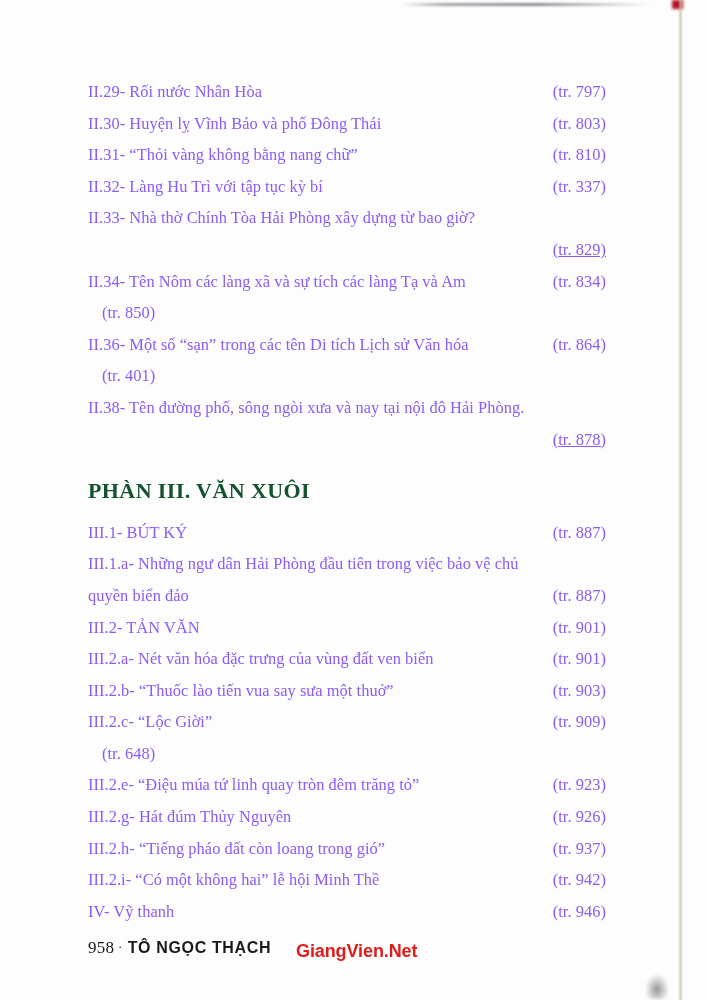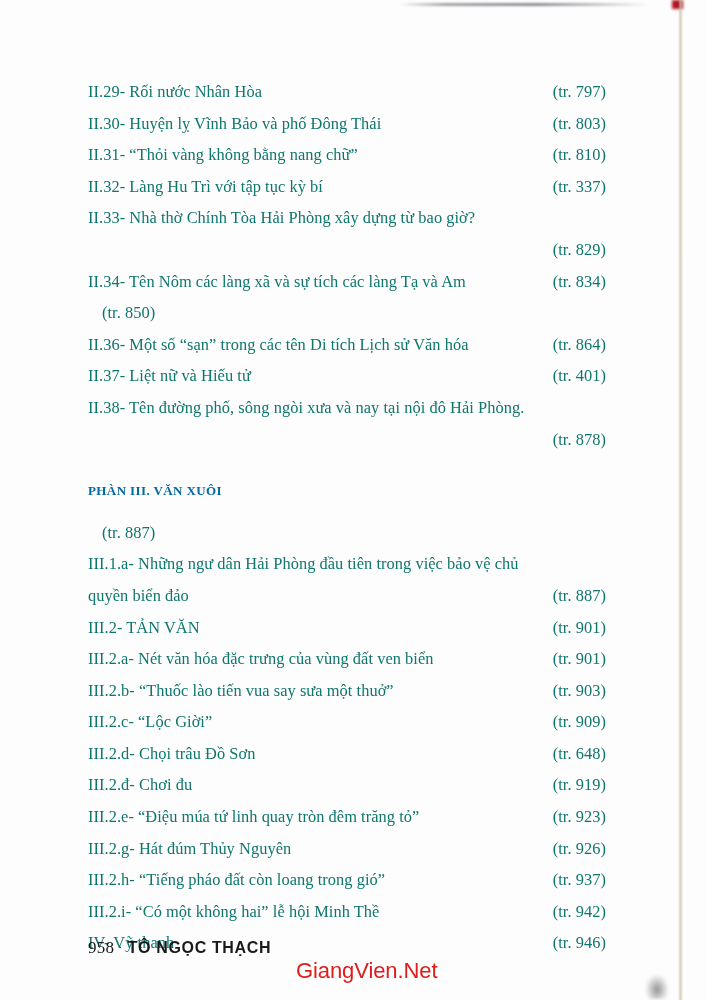--- a/index.html
+++ b/index.html
@@ -81,45 +81,46 @@
     width: 518px;
   }
 
   .toc-line {
     position: relative;
     display: flex;
     align-items: baseline;
     justify-content: space-between;
     font-size: 16.4px;
     line-height: 31.6px;
-    color: #0f766e;
+    color: #8b5cf6;
     white-space: nowrap;
     letter-spacing: 0.05px;
   }
   .toc-line .label {
     flex: 0 1 auto;
     overflow: visible;
   }
   .toc-line .page {
     flex: 0 0 auto;
     padding-left: 14px;
   }
   .toc-line.page-only {
     justify-content: flex-end;
+    text-decoration: underline;
   }
 
   
   .toc-line.cont .label { padding-left: 0; }
 
   
   .part-heading {
-    font-size: 13px;
+    font-size: 22px;
     font-weight: bold;
     line-height: 31.6px;
-    color: #0369a1;
+    color: #14532d;
     letter-spacing: 0.4px;
     margin-top: 20px;
     margin-bottom: 10px;
   }
 
   
   #footer {
     position: absolute;
     left: 88px;
     top: 938px;
@@ -143,24 +144,24 @@
   .author {
     font-family: "Liberation Sans", "DejaVu Sans", sans-serif;
     font-size: 16px;
     font-weight: bold;
     letter-spacing: 0.65px;
     color: #181a1c;
   }
   .watermark {
     position: absolute;
     left: 208px;
-    top: 20px;
+    top: 3px;
     font-family: "Liberation Sans", "DejaVu Sans", sans-serif;
-    font-size: 22px;
-    font-weight: normal;
+    font-size: 18px;
+    font-weight: bold;
     letter-spacing: -0.1px;
   }
 </style>
 </head>
 <body>
 
 <div id="page">
 
   <div class="scan-top-smudge"></div>
   <div class="scan-corner-nick"></div>
@@ -198,35 +199,35 @@
       <span class="page">(tr. 834)</span>
     </div>
     <div class="toc-line">
       <span class="page">(tr. 850)</span>
     </div>
     <div class="toc-line">
       <span class="label">II.36- Một số “sạn” trong các tên Di tích Lịch sử Văn hóa</span>
       <span class="page">(tr. 864)</span>
     </div>
     <div class="toc-line">
-      <span class="label">II.37- Liệt nữ và Hiếu tử</span>
       <span class="page">(tr. 401)</span>
     </div>
     <div class="toc-line no-page">
       <span class="label">II.38- Tên đường phố, sông ngòi xưa và nay tại nội đô Hải Phòng.</span>
 
     </div>
     <div class="toc-line page-only">
 
       <span class="page">(tr. 878)</span>
     </div>
 
     <div class="part-heading">PHÀN III. VĂN XUÔI</div>
 
     <div class="toc-line">
+      <span class="label">III.1- BÚT KÝ</span>
       <span class="page">(tr. 887)</span>
     </div>
     <div class="toc-line no-page">
       <span class="label">III.1.a- Những ngư dân Hải Phòng đầu tiên trong việc bảo vệ chủ</span>
 
     </div>
     <div class="toc-line cont">
       <span class="label">quyền biển đảo</span>
       <span class="page">(tr. 887)</span>
     </div>
@@ -240,26 +241,21 @@
     </div>
     <div class="toc-line">
       <span class="label">III.2.b- “Thuốc lào tiến vua say sưa một thuở”</span>
       <span class="page">(tr. 903)</span>
     </div>
     <div class="toc-line">
       <span class="label">III.2.c- “Lộc Giời”</span>
       <span class="page">(tr. 909)</span>
     </div>
     <div class="toc-line">
-      <span class="label">III.2.d- Chọi trâu Đồ Sơn</span>
       <span class="page">(tr. 648)</span>
-    </div>
-    <div class="toc-line">
-      <span class="label">III.2.đ- Chơi đu</span>
-      <span class="page">(tr. 919)</span>
     </div>
     <div class="toc-line">
       <span class="label">III.2.e- “Điệu múa tứ linh quay tròn đêm trăng tỏ”</span>
       <span class="page">(tr. 923)</span>
     </div>
     <div class="toc-line">
       <span class="label">III.2.g- Hát đúm Thủy Nguyên</span>
       <span class="page">(tr. 926)</span>
     </div>
     <div class="toc-line">

